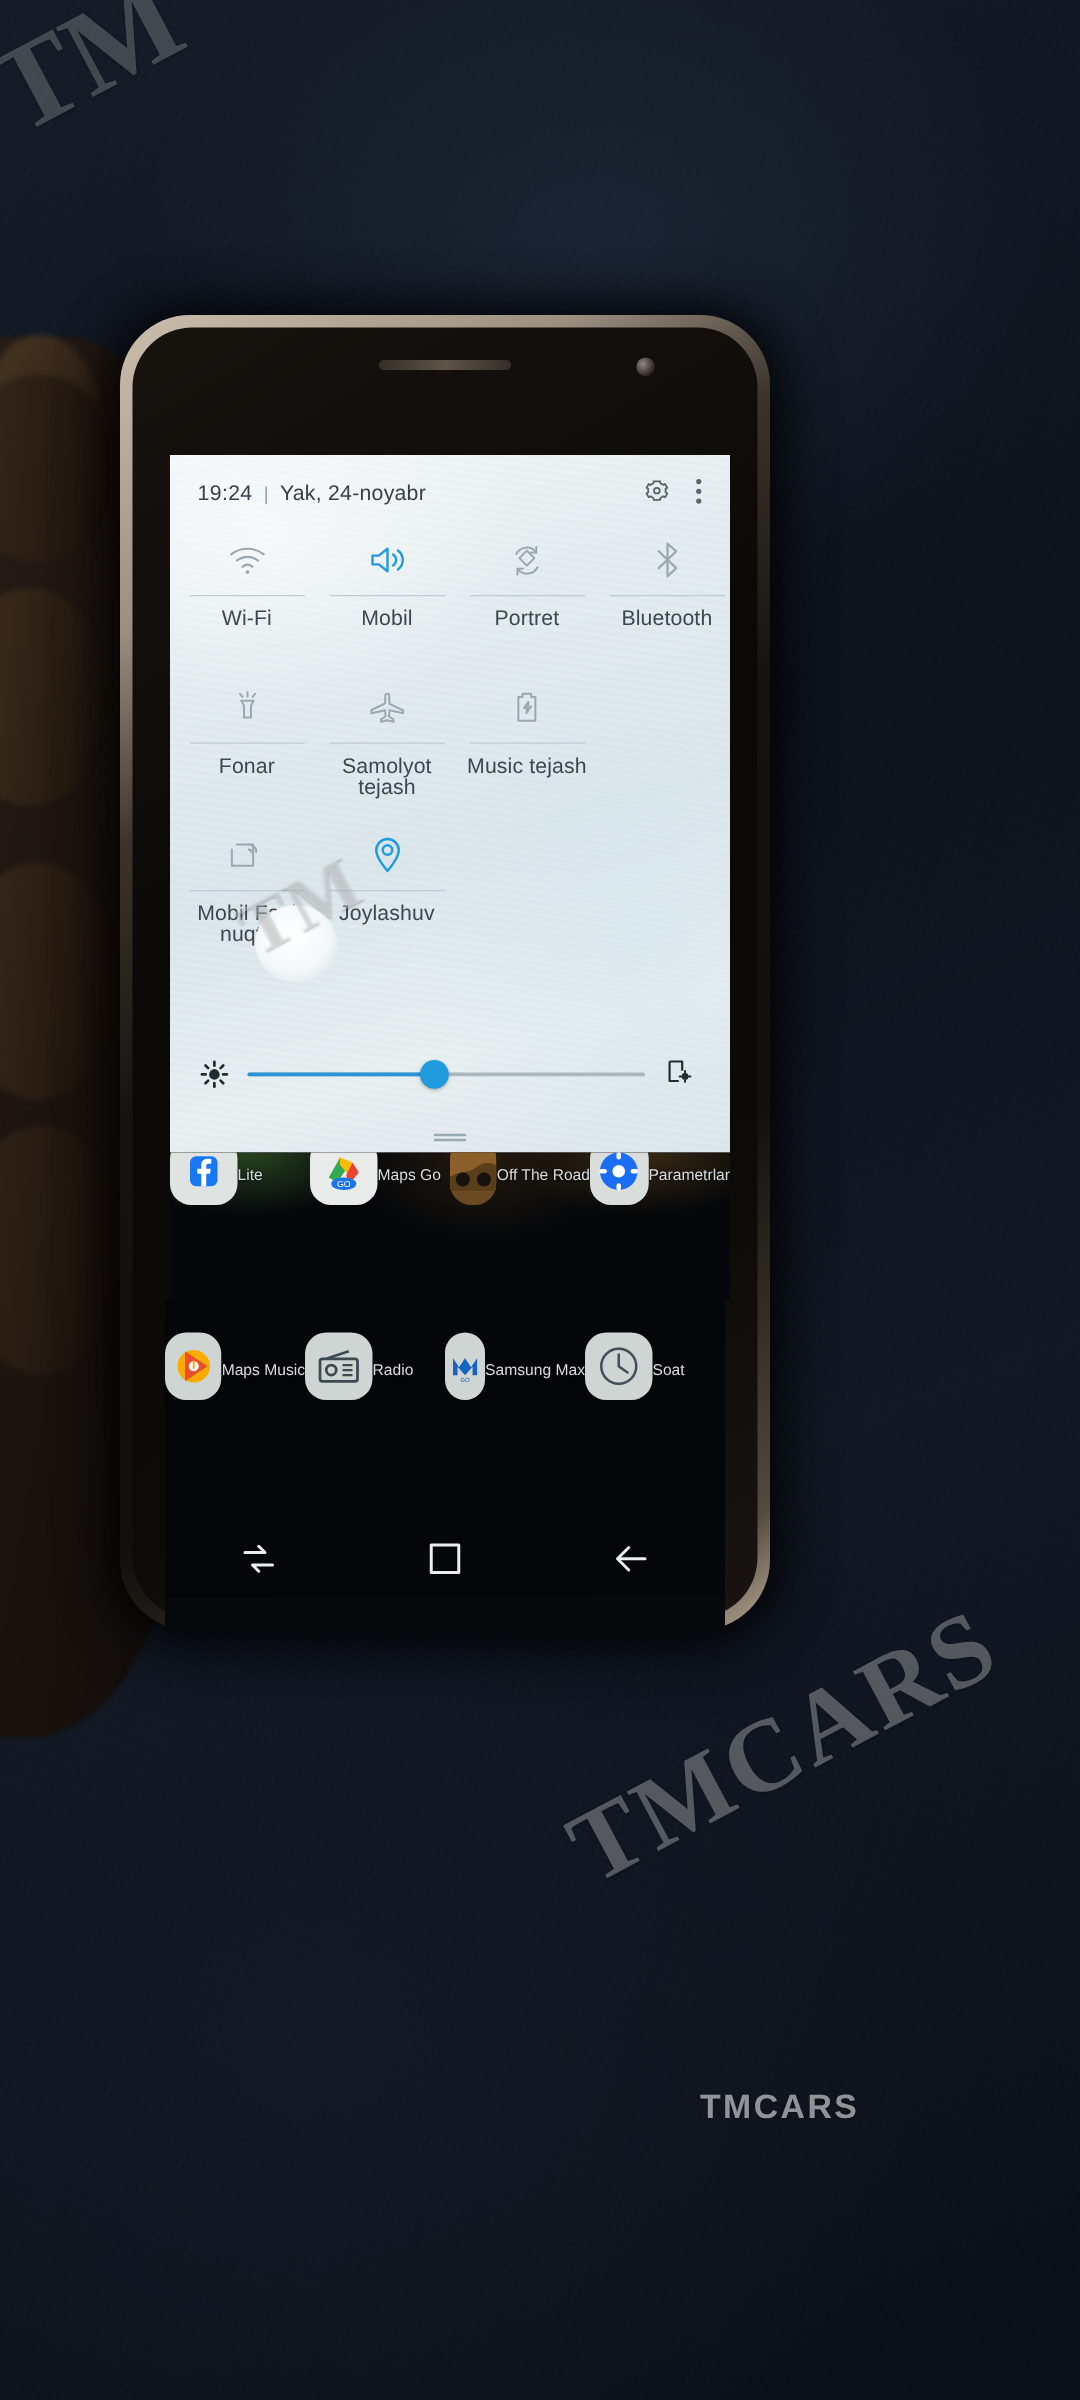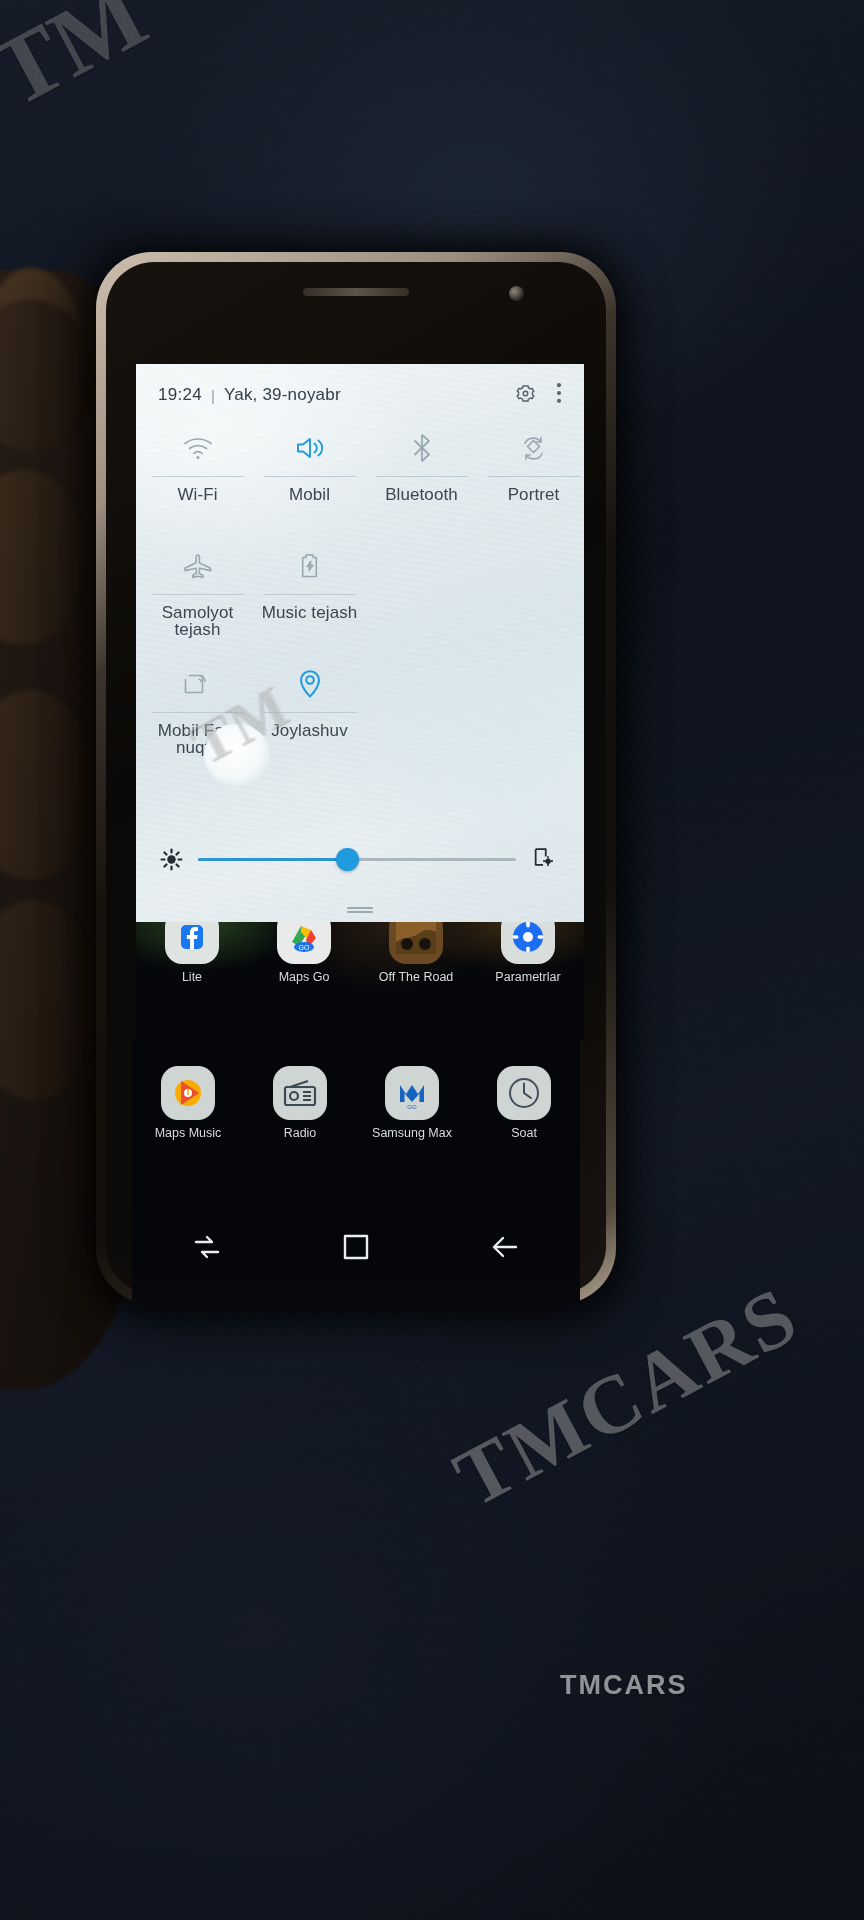--- a/index.html
+++ b/index.html
@@ -84,21 +84,21 @@
 
   
   .home{position:absolute;left:0;top:558px;width:448px;height:118px;background:#05070a;overflow:hidden;}
   .wall{position:absolute;inset:0;
         background:
           radial-gradient(ellipse 140px 70px at 14% 0%, #27431f 0%, rgba(5,7,10,0) 72%),
           radial-gradient(ellipse 150px 90px at 56% 5%, #241a10 0%, rgba(5,7,10,0) 70%),
           radial-gradient(ellipse 150px 70px at 84% 0%, #3a2a12 0%, rgba(5,7,10,0) 72%),
           #05070a;}
   .approw{position:absolute;left:0;width:448px;display:flex;}
-  .app{width:112px;display:flex;flex-direction:column;align-items:center;}
+  .app{width:112px;display:flex;flex-direction:row;align-items:center;}
   .appicon{width:54px;height:54px;border-radius:17px;display:flex;align-items:center;justify-content:center;
            background:#cfd5d3;overflow:hidden;position:relative;}
   .applabel{margin-top:6px;font-size:12.5px;color:#d8dde0;text-align:center;white-space:nowrap;
             text-shadow:0 1px 2px rgba(0,0,0,.9);}
 
   
   .below{position:absolute;left:36px;top:788px;width:448px;height:196px;background:#04060a;overflow:hidden;}
   .navbar{position:absolute;left:36px;top:968px;width:448px;height:58px;display:flex;align-items:center;
           justify-content:space-around;background:#04060a;}
 
@@ -135,21 +135,21 @@
     <div class="frontcam"></div>
 
     <div class="screen">
 
       <div class="qs">
         <div class="qs-glare"></div>
 
         <div class="qs-header">
           <span class="qs-time">19:24</span>
           <span class="qs-sep">|</span>
-          <span class="qs-date">Yak, 39-noyabr</span>
+          <span class="qs-date">Yak, 24-noyabr</span>
           <span class="qs-actions">
             <span class="ic">
               <svg width="21" height="21" viewBox="0 0 24 24" fill="#55626c">
                 <path d="M12 8.6a3.4 3.4 0 100 6.8 3.4 3.4 0 000-6.8zm0 5.2a1.8 1.8 0 110-3.6 1.8 1.8 0 010 3.6z"></path>
                 <path d="M20 12c0-.5-.05-1-.14-1.45l1.6-1.2-1.9-3.3-1.9.75c-.7-.6-1.5-1.07-2.4-1.37L15 3.5H9.1l-.3 1.93c-.9.3-1.7.77-2.4 1.37l-1.9-.75-1.9 3.3 1.6 1.2C4.06 11 4 11.5 4 12s.06 1 .15 1.45l-1.6 1.2 1.9 3.3 1.9-.75c.7.6 1.5 1.07 2.4 1.37l.3 1.93H15l.3-1.93c.9-.3 1.7-.77 2.4-1.37l1.9.75 1.9-3.3-1.6-1.2c.09-.45.14-.95.14-1.45z" fill="none" stroke="#55626c" stroke-width="1.6"></path>
               </svg>
             </span>
             <span class="ic">
               <svg width="6" height="22" viewBox="0 0 6 22" fill="#5b6670">
                 <circle cx="3" cy="3.2" r="2.1"></circle>
@@ -183,44 +183,54 @@
                   <path d="M20.5 9.6c1.6 1.2 2.4 2.7 2.4 4.4s-.8 3.2-2.4 4.4"></path>
                   <path d="M24.3 6.4c2.6 1.9 3.9 4.4 3.9 7.6s-1.3 5.7-3.9 7.6"></path>
                 </svg>
               </span>
               <span class="qline"></span>
               <span class="qlabel">Mobil</span>
             </div>
 
             <div class="qcell">
               <span class="qicon">
-                <svg width="24" height="30" viewBox="0 0 24 30" fill="none" stroke="#9aa8b1" stroke-width="1.8" stroke-linejoin="round" stroke-linecap="round">
-                  <path d="M12 2v26l7-6.5L5 8M5 21.5L19 8l-7-6"></path>
-                </svg>
-              </span>
-              <span class="qline"></span>
-              <span class="qlabel">Bluetooth</span>
-            </div>
-
-            <div class="qcell">
-              <span class="qicon">
                 <svg width="31" height="29" viewBox="0 0 31 29" fill="none" stroke="#9aa8b1" stroke-width="1.6" stroke-linecap="round" stroke-linejoin="round">
                   <path d="M15.5 6.5 9.5 12.5l6 6 6-6z"></path>
                   <path d="M7 9.2A9.4 9.4 0 0 1 23 8"></path>
                     <path d="M24 19.8A9.4 9.4 0 0 1 8 21"></path>
                   <path d="M23 3.5V8h-4.3"></path>
                     <path d="M8 25.5V21h4.3"></path>
                 </svg>
               </span>
               <span class="qline"></span>
               <span class="qlabel">Portret</span>
             </div>
+
+            <div class="qcell">
+              <span class="qicon">
+                <svg width="24" height="30" viewBox="0 0 24 30" fill="none" stroke="#9aa8b1" stroke-width="1.8" stroke-linejoin="round" stroke-linecap="round">
+                  <path d="M12 2v26l7-6.5L5 8M5 21.5L19 8l-7-6"></path>
+                </svg>
+              </span>
+              <span class="qline"></span>
+              <span class="qlabel">Bluetooth</span>
+            </div>
           </div>
 
           <div class="qrow">
+            <div class="qcell">
+              <span class="qicon">
+                <svg width="24" height="30" viewBox="0 0 24 30" fill="none" stroke="#9aa8b1" stroke-width="1.6" stroke-linejoin="round" stroke-linecap="round">
+                  <path d="M7 9.5h10l-2.2 4v9.5h-5.6V13.5z"></path>
+                  <path d="M12 2.5v3.6M6 4l1.9 2.6M18 4l-1.9 2.6"></path>
+                </svg>
+              </span>
+              <span class="qline"></span>
+              <span class="qlabel">Fonar</span>
+            </div>
 
             <div class="qcell">
               <span class="qicon">
                 <svg width="34" height="30" viewBox="0 0 34 30" fill="none" stroke="#9aa8b1" stroke-width="1.6" stroke-linejoin="round" stroke-linecap="round">
                   <path d="M16.8 4c1 0 1.6.8 1.6 1.9l.1 6.1 11 5.3v2.3l-11-2.4-.3 5 3.6 2.3v1.9l-5-1.2-5 1.2v-1.9l3.6-2.3-.3-5-11 2.4V17l11-5.3.1-6.1C15.2 4.8 15.8 4 16.8 4z"></path>
                 </svg>
               </span>
               <span class="qline"></span>
               <span class="qlabel">Samolyot tejash</span>
             </div>

